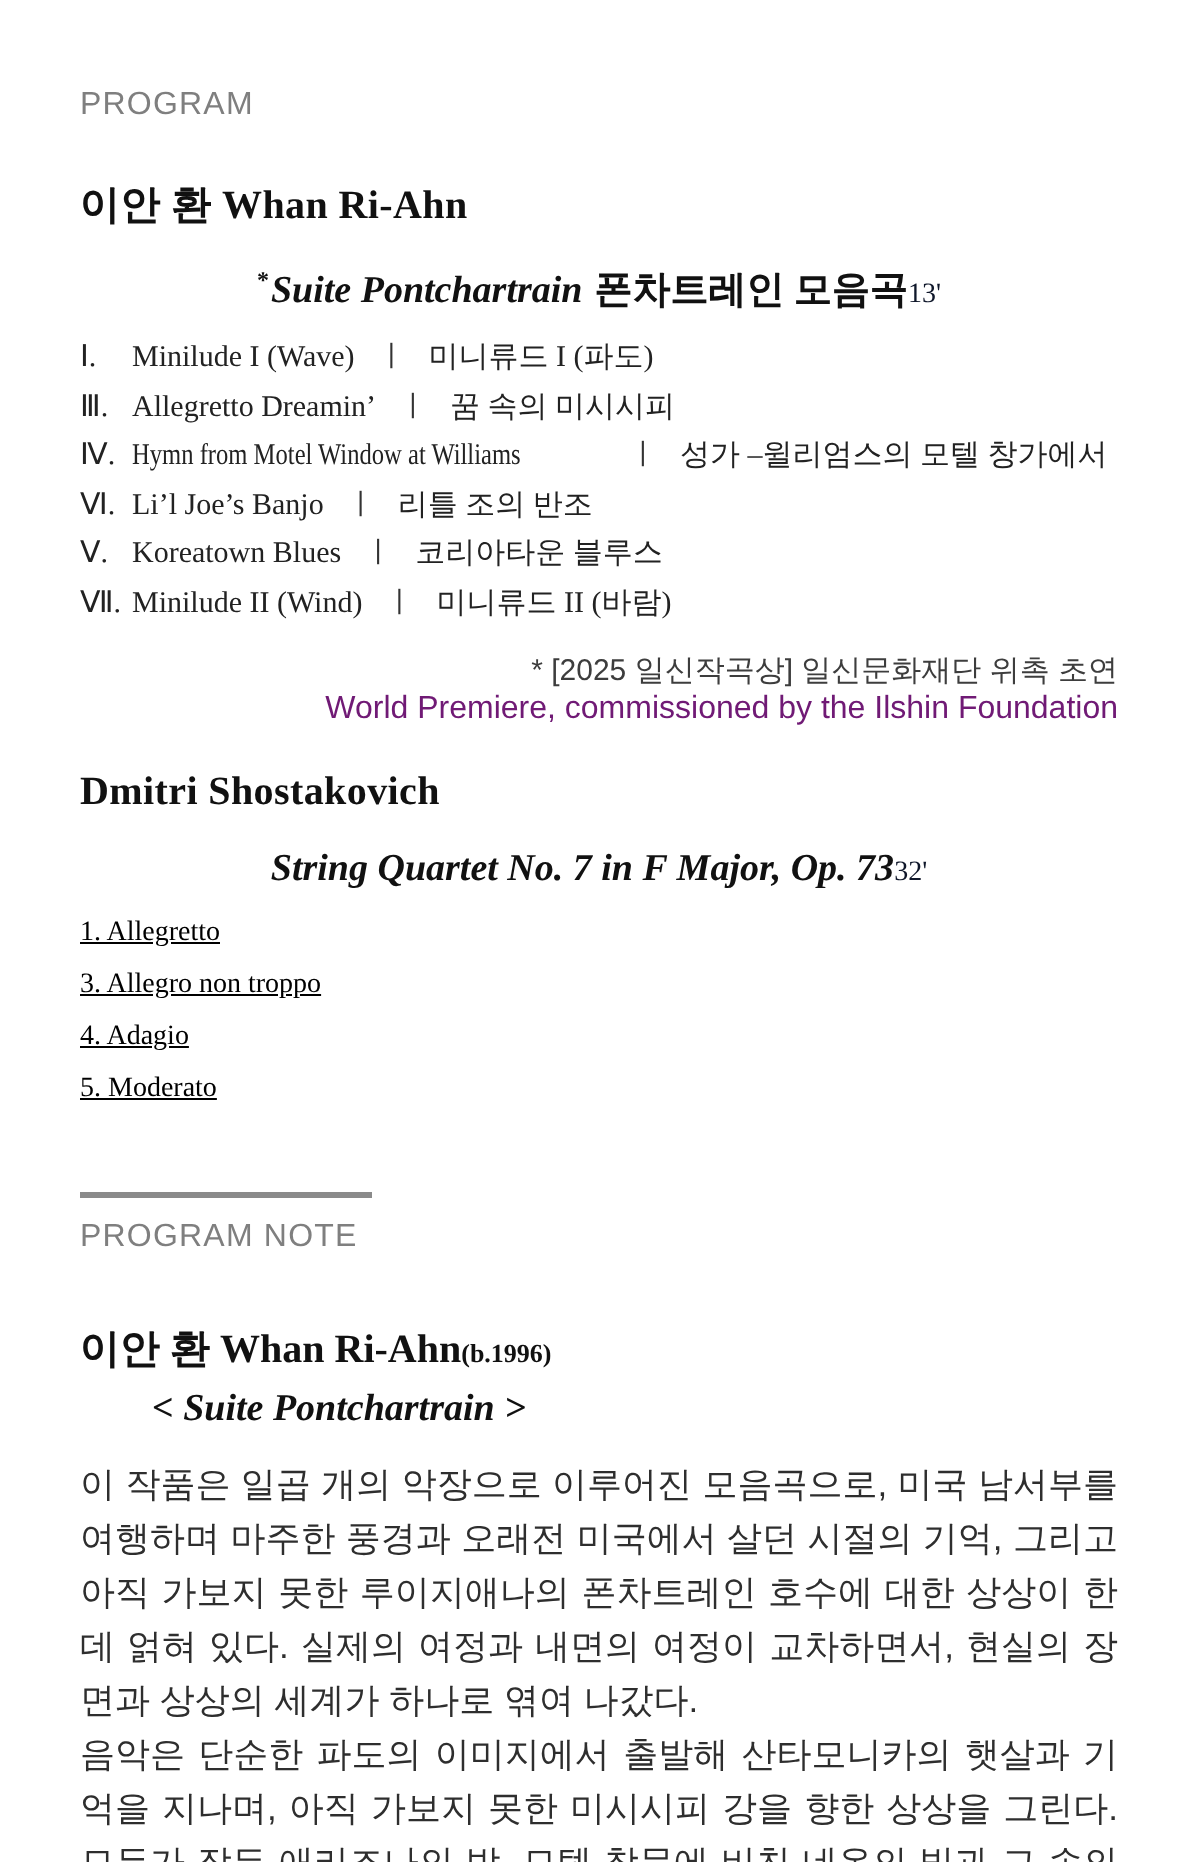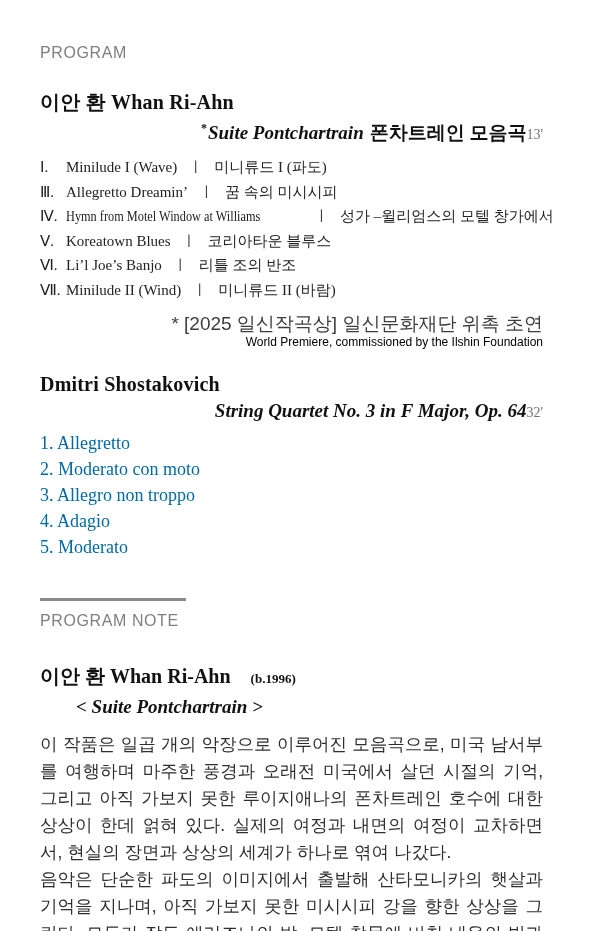--- a/index.html
+++ b/index.html
@@ -3,90 +3,90 @@
 <meta charset="utf-8">
 <style>
   html, body { margin: 0; padding: 0; background: #ffffff; }
   .page {
     position: relative;
     width: 600px;
     height: 931px;
     background: #ffffff;
     overflow: hidden;
     box-sizing: border-box;
-    padding: 44px 57px 0 40px;
+    padding: 44px 41px 0 40px;
     font-family: "Liberation Serif", serif;
     color: #1c1c1c;
   }
   .section-label {
     font-family: "Liberation Sans", sans-serif;
     font-size: 16px;
     color: #7f7f7f;
     letter-spacing: 0.6px;
   }
   .composer-heading {
     font-family: "Liberation Serif", serif;
     font-weight: bold;
     font-size: 20px;
     color: #111111;
     margin-top: 27px;
     letter-spacing: 0.2px;
   }
   .title-row {
     display: flex;
-    justify-content: flex-end;
+    justify-content: center;
     align-items: baseline;
-    margin-top: 4px;
+    margin-top: 16px;
   }
   .work-title { font-size: 19px; font-weight: bold; color: #111111; }
   .work-title .en { font-style: italic; }
   .work-title .premiere-mark {
     font-size: 12px; vertical-align: super; font-style: normal; margin-right: 1px;
   }
   .work-title .ko { font-style: normal; margin-left: 6px; }
-  .duration { font-size: 14px; color: #737373; }
+  .duration { font-size: 14px; color: #0f172a; }
   .movement-list { margin-top: 9px; }
   .mv-row {
     font-size: 15px;
     line-height: 24.5px;
     color: #222222;
     white-space: nowrap;
   }
   .mv-num { display: inline-block; min-width: 22px; margin-right: 4px; }
   .mv-sep { margin: 0 11px; color: #333333; }
   .condensed {
     display: inline-block;
     transform: scaleX(0.82);
     transform-origin: 0 70%;
   }
   .footnote {
     text-align: right;
     margin-top: 13px;
     font-family: "Liberation Sans", sans-serif;
   }
-  .footnote-ko { font-size: 19px; color: #3d3d3d; line-height: 18px; }
-  .footnote-en { font-size: 12px; color: #000000; line-height: 19px; }
+  .footnote-ko { font-size: 15px; color: #3d3d3d; line-height: 18px; }
+  .footnote-en { font-size: 16px; color: #701a75; line-height: 19px; }
   .piece-2 .composer-heading { margin-top: 21px; }
   .numbered-list { margin-top: 8px; }
-  .num-row { font-size: 18px; line-height: 26px; color: #0369a1; }
+  .num-row { font-size: 14px; line-height: 26px; color: #000000; text-decoration: underline; }
   .divider {
     width: 146px;
     height: 3px;
     background: #8a8a8a;
     margin-top: 38px;
     margin-bottom: 11px;
   }
   .note-composer-heading {
     font-family: "Liberation Serif", serif;
     font-weight: bold;
     font-size: 20px;
     color: #111111;
     margin-top: 33px;
   }
-  .birth-year { font-size: 13px; font-weight: bold; margin-left: 20px; }
+  .birth-year { font-size: 13px; font-weight: bold; margin-left: 0; }
   .note-work-heading {
     font-family: "Liberation Serif", serif;
     font-weight: bold;
     font-style: italic;
     font-size: 19px;
     color: #111111;
     margin-top: 6px;
     margin-left: 36px;
   }
   .note-body {
@@ -113,44 +113,43 @@
       <div class="work-title">
         <span class="en"><sup class="premiere-mark">*</sup><span>Suite Pontchartrain</span></span><span class="ko">폰차트레인 모음곡</span>
       </div>
       <div class="duration">13'</div>
     </div>
 
     <div class="movement-list">
       <div class="mv-row"><span class="mv-num">Ⅰ.</span><span class="mv-en">Minilude I (Wave)</span><span class="mv-sep">ㅣ</span><span class="mv-ko">미니류드 I (파도)</span></div>
       <div class="mv-row"><span class="mv-num">Ⅲ.</span><span class="mv-en">Allegretto Dreamin’</span><span class="mv-sep">ㅣ</span><span class="mv-ko">꿈 속의 미시시피</span></div>
       <div class="mv-row"><span class="mv-num">Ⅳ.</span><span class="mv-en condensed">Hymn from Motel Window at Williams</span><span class="mv-sep">ㅣ</span><span class="mv-ko">성가 –윌리엄스의 모텔 창가에서</span></div>
+      <div class="mv-row"><span class="mv-num">Ⅵ.</span><span class="mv-en">Li’l Joe’s Banjo</span><span class="mv-sep">ㅣ</span><span class="mv-ko">리틀 조의 반조</span></div>
       <div class="mv-row"><span class="mv-num">Ⅴ.</span><span class="mv-en">Koreatown Blues</span><span class="mv-sep">ㅣ</span><span class="mv-ko">코리아타운 블루스</span></div>
-      <div class="mv-row"><span class="mv-num">Ⅵ.</span><span class="mv-en">Li’l Joe’s Banjo</span><span class="mv-sep">ㅣ</span><span class="mv-ko">리틀 조의 반조</span></div>
       <div class="mv-row"><span class="mv-num">Ⅶ.</span><span class="mv-en">Minilude II (Wind)</span><span class="mv-sep">ㅣ</span><span class="mv-ko">미니류드 II (바람)</span></div>
     </div>
 
     <div class="footnote">
       <div class="footnote-ko">* [2025 일신작곡상] 일신문화재단 위촉 초연</div>
       <div class="footnote-en">World Premiere, commissioned by the Ilshin Foundation</div>
     </div>
   </div>
 
   <div class="piece-2">
     <div class="composer-heading">Dmitri Shostakovich</div>
 
     <div class="title-row">
       <div class="work-title">
-        <span class="en">String Quartet No. 3 in F Major, Op. 64</span>
+        <span class="en">String Quartet No. 7 in F Major, Op. 73</span>
       </div>
       <div class="duration">32'</div>
     </div>
 
     <div class="numbered-list">
       <div class="num-row">1. Allegretto</div>
-      <div class="num-row">2. Moderato con moto</div>
       <div class="num-row">3. Allegro non troppo</div>
       <div class="num-row">4. Adagio</div>
       <div class="num-row">5. Moderato</div>
     </div>
   </div>
 
   <div>
     <div class="divider"></div>
     <div class="section-label">PROGRAM NOTE</div>
 

